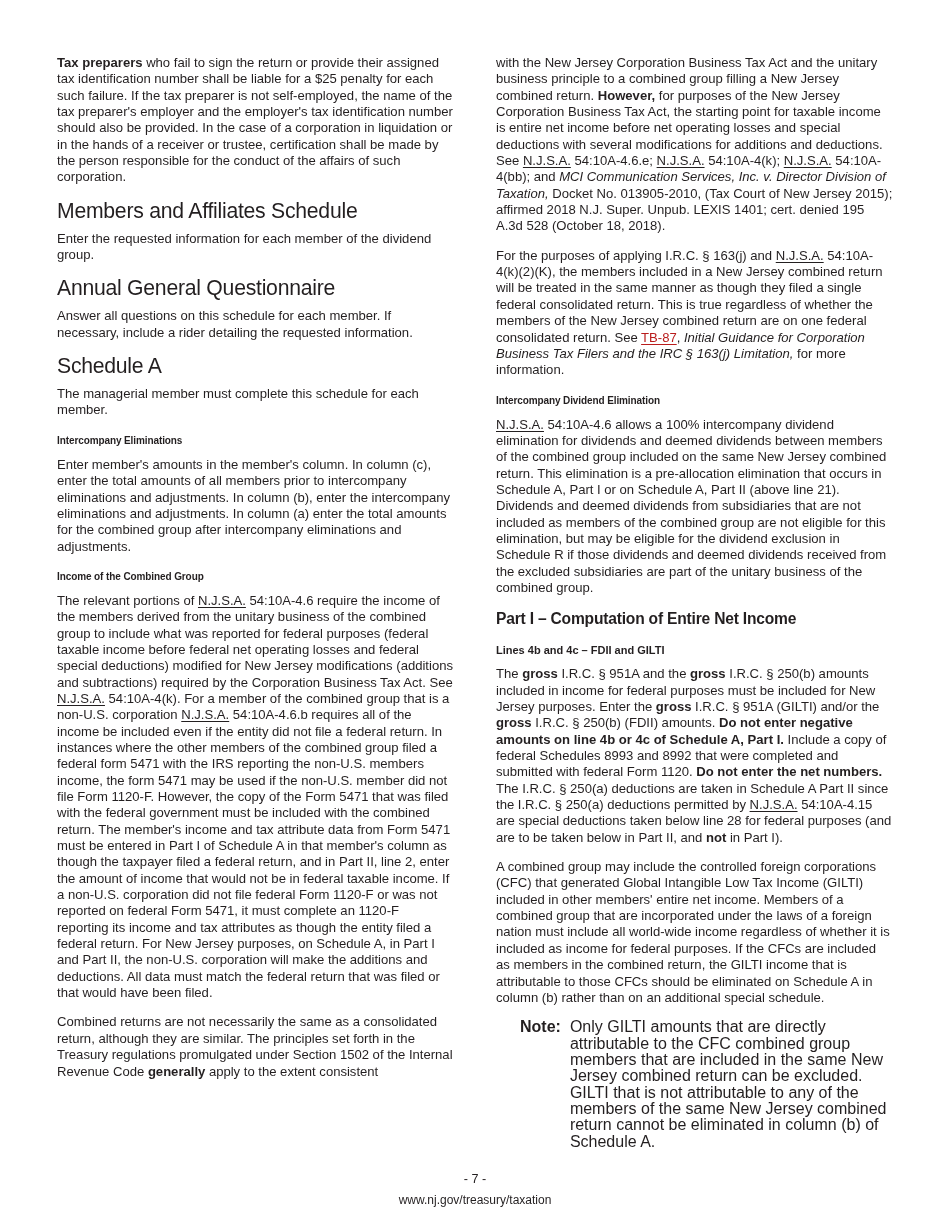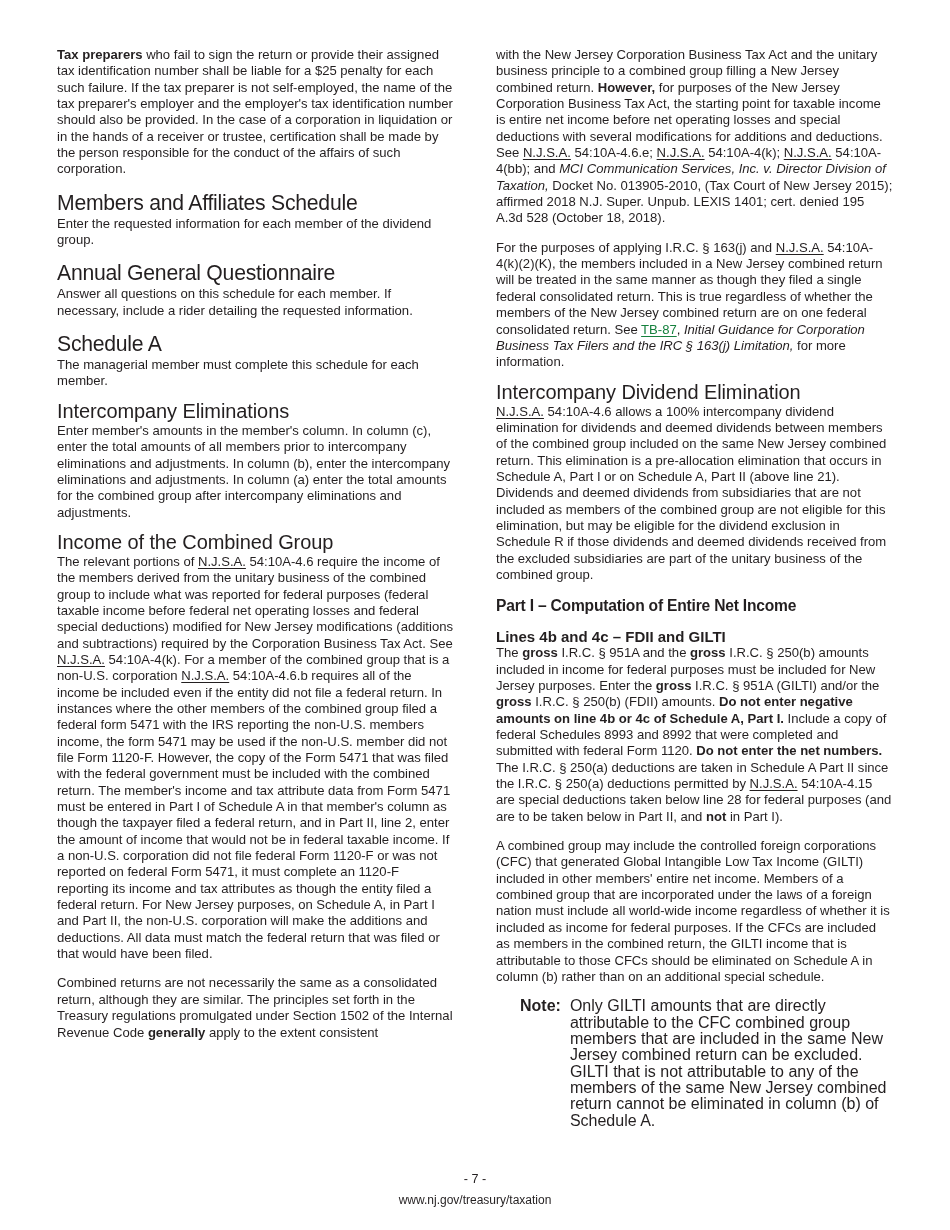--- a/index.html
+++ b/index.html
@@ -27,65 +27,65 @@
     width: 836px;
     height: 1112px;
     display: flex;
     gap: 42px;
   }
   .col {
     width: 397px;
     flex: 0 0 397px;
   }
   p, .para {
-    margin: 0 0 13px 0;
+    margin: 8px 0 13px 0;
     font-size: 13.1px;
     line-height: 16.35px;
     text-align: left;
     letter-spacing: -0.01px;
   }
   .para-tight { margin-bottom: 0; }
   h1.major {
     font-size: 21.2px;
     line-height: 24px;
     font-weight: normal;
     margin: 0 0 1px 0;
     letter-spacing: -0.25px;
   }
   .major-gap { margin-top: 26px; }
   .major-gap-lg { margin-top: 28px; }
   h2.sub {
-    font-size: 20px;
+    font-size: 10px;
     line-height: 17px;
-    font-weight: normal;
+    font-weight: bold;
     margin: 0 0 3px 0;
     letter-spacing: -0.1px;
   }
   .sub-gap { margin-top: 23px; }
   h2.partheading {
     font-size: 15.6px;
     line-height: 19px;
     font-weight: bold;
     margin: 0 0 14px 0;
     letter-spacing: -0.2px;
   }
   h3.lines {
-    font-size: 15px;
+    font-size: 11px;
     line-height: 16px;
     font-weight: bold;
     margin: 0 0 0 0;
   }
   b, strong { font-weight: bold; }
   i, em { font-style: italic; }
   .u-cite {
     text-decoration: underline;
     text-underline-offset: 1.5px;
   }
   a.link {
-    color: #15803d;
+    color: #b91c1c;
     text-decoration: underline;
     text-underline-offset: 1.5px;
     text-align: center;
   }
   .note-block {
     display: flex;
     margin-top: 13px;
     font-size: 16px;
     line-height: 16.35px;
     margin-left: 24px;

